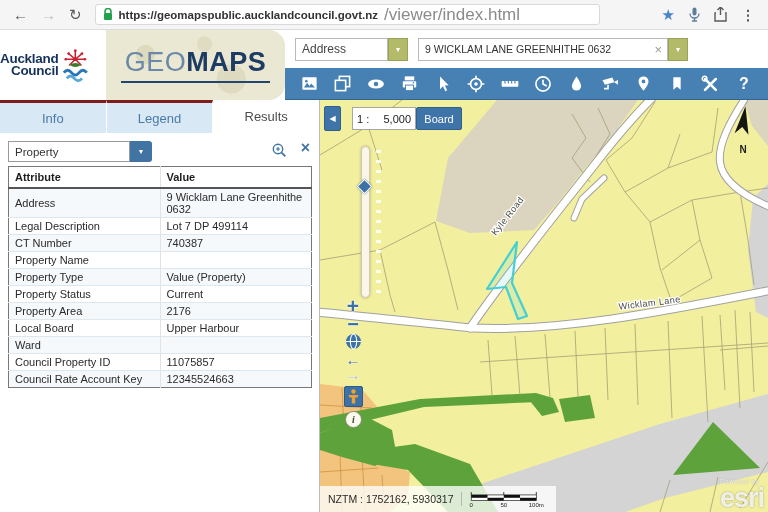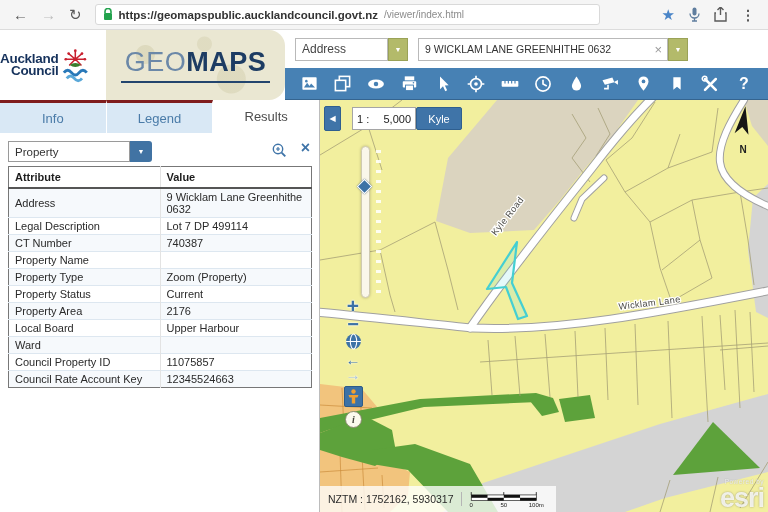--- a/index.html
+++ b/index.html
@@ -9,21 +9,21 @@
   
   #browser-bar { position:absolute; left:0; top:0; width:768px; height:30px;
     background:#f5f5f5; border-bottom:1px solid #dcdcdc;
     display:flex; align-items:center; gap:13px; padding:0 13px; }
   .nav-glyph { font-size:15px; color:#595959; line-height:1; }
   .nav-glyph.disabled { color:#bdbdbd; }
   #url-pill { flex:1; max-width:505px; height:21px; background:#fff;
     border:1px solid #d9d9d9; border-radius:3px; display:flex; align-items:center;
     gap:6px; padding:0 7px; overflow:hidden; white-space:nowrap; }
   #url-pill .host { font-size:11.5px; color:#333; font-weight:bold; }
-  #url-pill .path { font-size:10px; color:#8b8b8b; }
+  #url-pill .path { font-size:17px; color:#8b8b8b; }
   .chrome-right { display:flex; align-items:center; gap:14px; margin-left:auto; }
   .star { color:#4a85c8; font-size:15px; }
   .menu-dots { color:#595959; font-size:14px; font-weight:bold; }
 
   
   #app-header { position:absolute; left:0; top:30px; width:768px; height:70px; background:#fff; }
   #logo-block { position:absolute; left:0; top:0; width:90px; height:70px;
     display:flex; align-items:center; justify-content:center; gap:3px; background:#fff; }
   .logo-text { font-size:13.5px; font-weight:bold; color:#16325c; line-height:12.5px; text-align:right; letter-spacing:-0.3px; }
   #geomaps-banner { position:absolute; left:106px; top:0; width:179px; height:70px;
@@ -114,21 +114,21 @@
   #info-btn { position:absolute; left:25px; top:311px; width:17px; height:17px; border-radius:50%;
     background:#fbfaee; border:1.5px solid #8b8b70; color:#44443a;
     font-family:"Liberation Serif",serif; font-style:italic; font-weight:bold; font-size:10px;
     display:flex; align-items:center; justify-content:center; }
 
   #status-bar { position:absolute; left:0; bottom:0; width:236px; height:26px;
     background:rgba(255,255,255,.78); display:flex; align-items:center; gap:7px; padding:0 8px; }
   #coords { font-size:10.5px; color:#2a2a2a; white-space:nowrap; }
   #status-divider { width:1px; height:14px; background:#b5b5b5; }
 
-  #esri-logo { position:absolute; right:4px; bottom:0px; text-align:right; line-height:1; }
+  #esri-logo { position:absolute; right:4px; bottom:0px; text-align:left; line-height:1; }
   #esri-logo .powered { font-size:6.5px; letter-spacing:0.5px; color:rgba(255,255,255,.9);
     text-shadow:0 0 1px rgba(110,110,100,.7); }
   #esri-logo .brand { font-size:27px; font-weight:bold; letter-spacing:-1px;
     color:rgba(255,255,255,.82); text-shadow:0 0 2px rgba(110,110,100,.65); }
 
   #north { position:absolute; right:12px; top:4px; width:26px; text-align:center; }
   #north .n { font-size:10px; color:#222; font-weight:bold; }
 </style>
 </head>
 <body>
@@ -328,21 +328,21 @@
       <tr>
           <td>CT Number</td>
           <td>740387</td>
         </tr>
       <tr>
           <td>Property Name</td>
           <td></td>
         </tr>
       <tr>
           <td>Property Type</td>
-          <td>Zoom (Property)</td>
+          <td>Value (Property)</td>
         </tr>
       <tr>
           <td>Property Status</td>
           <td>Current</td>
         </tr>
       <tr>
           <td>Property Area</td>
           <td>2176</td>
         </tr>
       <tr>
@@ -425,21 +425,21 @@
       </svg>
     <div class="n">N</div>
   </div>
 
   <div id="scale-widget">
     <div id="collapse-btn">◀</div>
     <div id="scale-box">
       <span>1 :</span>
       <span class="sv">5,000</span>
     </div>
-    <div id="zoom-btn">Kyle</div>
+    <div id="zoom-btn">Board</div>
   </div>
 
   <div id="slider-track"></div>
   <div id="slider-ticks"></div>
   <div id="slider-handle"></div>
 
   <div class="map-btn" style="top:194px; font-size:21px;">+</div>
   <div class="map-btn" style="top:213px; font-size:20px;">−</div>
   <div class="map-btn" style="top:233px;">
     <svg width="17" height="17" viewBox="0 0 16 16">

